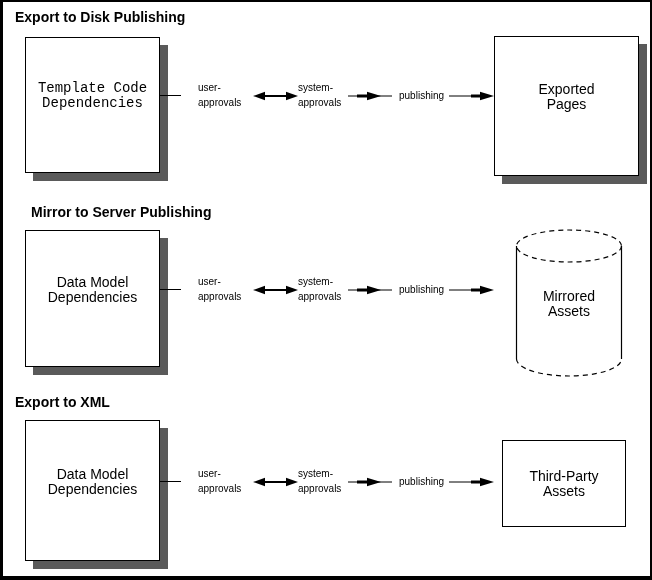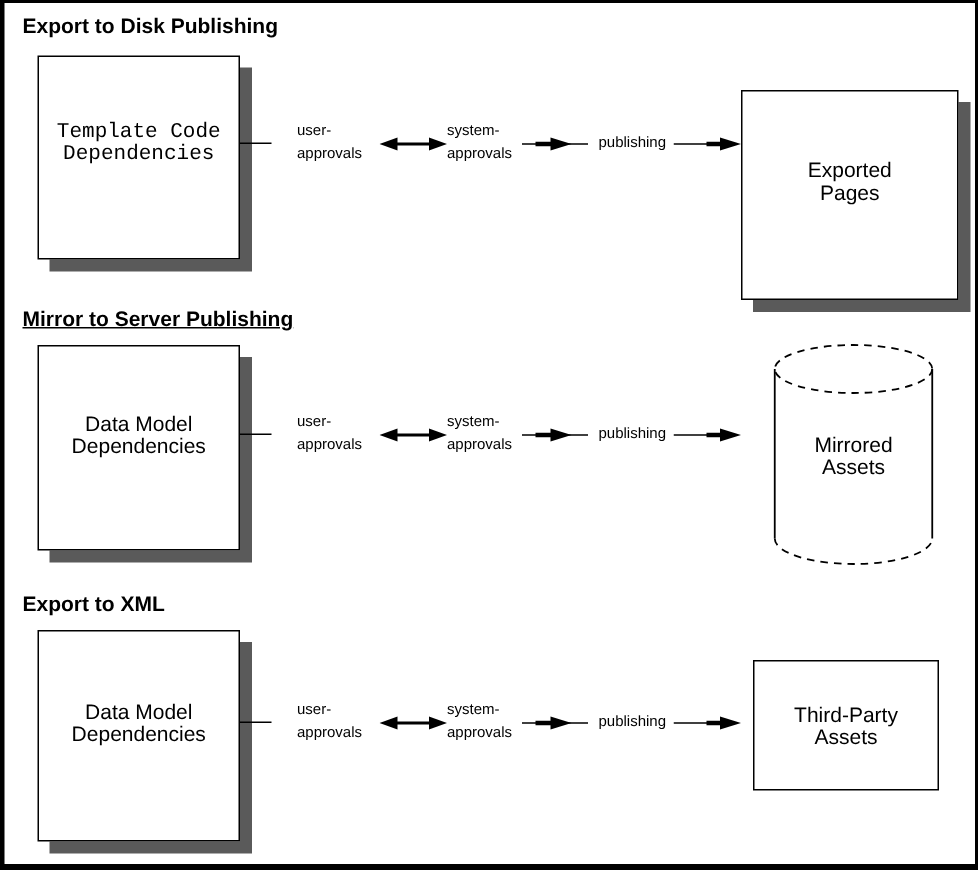--- a/index.html
+++ b/index.html
@@ -93,26 +93,26 @@
   </svg>
 
   <div class="abs flow-label" style="left:384px; top:86px; width:62px;">publishing</div>
 
   <svg class="abs" style="left:446px; top:89px;" width="46" height="10" viewBox="0 0 46 10">
     <line x1="0" y1="5" x2="40" y2="5" stroke="#000" stroke-width="1"></line>
     <line x1="22" y1="5" x2="32" y2="5" stroke="#000" stroke-width="3"></line>
     <polygon points="31,0.7 31,9.3 45,5" fill="#000"></polygon>
   </svg>
 
-  <div class="abs node shadowed" style="left:491px; top:34px; width:145px; height:140px;margin-top:24px;">
+  <div class="abs node shadowed" style="left:491px; top:34px; width:145px; height:140px;">
     <span class="ml lift">Exported
 Pages</span>
   </div>
 
-  <div class="abs section-title" style="left:12px; top:202px;text-decoration:underline;">Mirror to Server Publishing</div>
+  <div class="abs section-title" style="left:28px; top:202px;">Mirror to Server Publishing</div>
 
   <div class="abs node shadowed" style="left:22px; top:228px; width:135px; height:137px;">
     <span class="ml lift">Data Model
 Dependencies</span>
   </div>
 
   <div class="abs hline" style="left:157px; top:287px; width:21px;"></div>
 
   <div class="abs flow-label" style="left:183px; top:272px; width:66px;">user-
 approvals</div>

